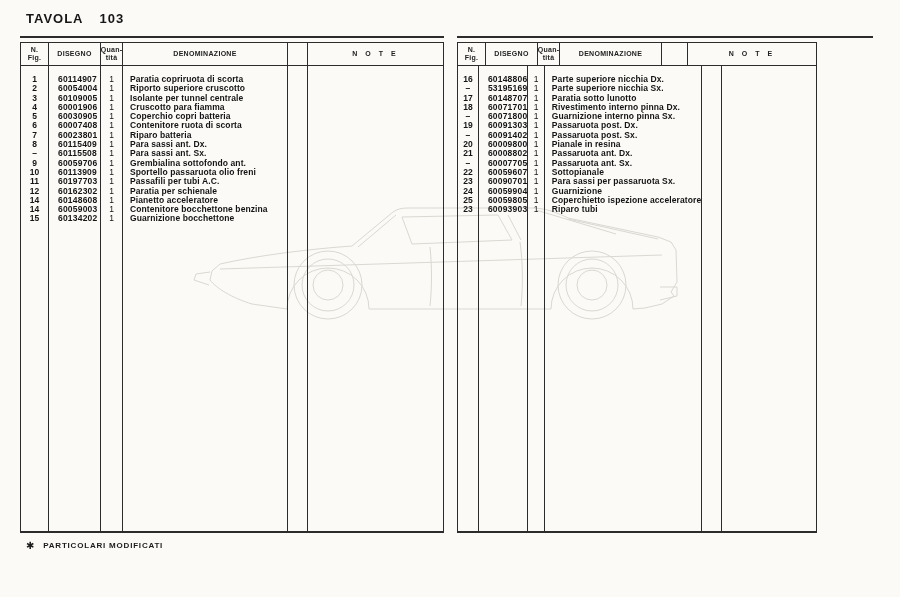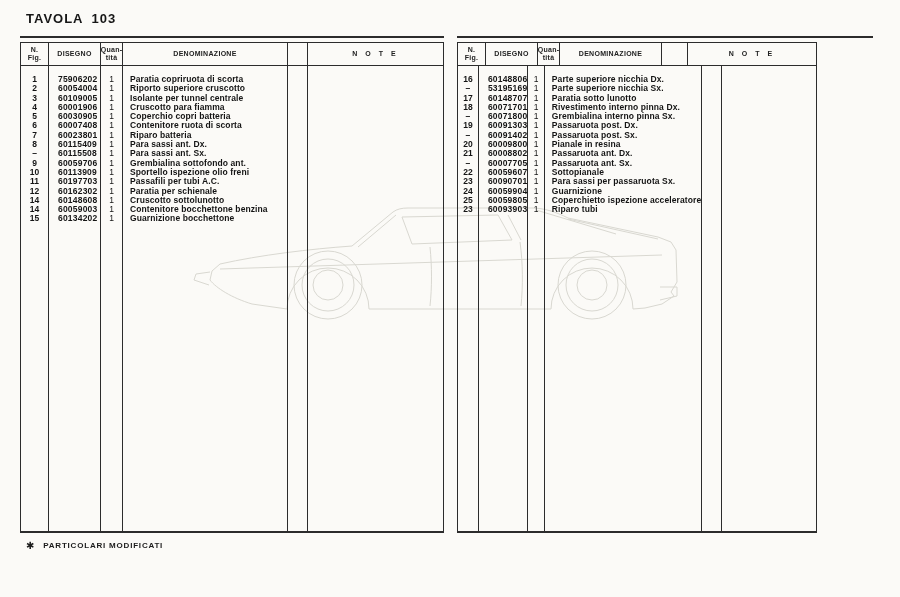--- a/index.html
+++ b/index.html
@@ -8,21 +8,21 @@
     position:relative;
     background:#fbfaf7;
     font-family:"Liberation Sans", sans-serif;
     color:#1b1b1b;
   }
   .page-title {
     position:absolute; top:11px; left:26px;
     font-size:13px; font-weight:bold; letter-spacing:1px;
     color:#161616;
   }
-  .page-title .num { margin-left:8px; }
+  .page-title .num { margin-left:16px; }
 
   
   .watermark {
     position:absolute; left:100px; top:192px; width:590px; height:150px;
     z-index:0;
   }
 
   
   .rule { position:absolute; top:36px; height:2px; background:#2c2c2c; z-index:1; }
   .rule.t-left  { left:20px;  width:424px; }
@@ -157,21 +157,21 @@
         <div class="ln ln-fig">–</div>
         <div class="ln ln-fig">9</div>
         <div class="ln ln-fig">10</div>
         <div class="ln ln-fig">11</div>
         <div class="ln ln-fig">12</div>
         <div class="ln ln-fig">14</div>
         <div class="ln ln-fig">14</div>
         <div class="ln ln-fig">15</div>
       </div>
     <div class="col c-dis">
-        <div class="ln ln-dis">75906202</div>
+        <div class="ln ln-dis">60114907</div>
         <div class="ln ln-dis">60054004</div>
         <div class="ln ln-dis">60109005</div>
         <div class="ln ln-dis">60001906</div>
         <div class="ln ln-dis">60030905</div>
         <div class="ln ln-dis">60007408</div>
         <div class="ln ln-dis">60023801</div>
         <div class="ln ln-dis">60115409</div>
         <div class="ln ln-dis">60115508</div>
         <div class="ln ln-dis">60059706</div>
         <div class="ln ln-dis">60113909</div>
@@ -203,24 +203,24 @@
         <div class="ln ln-den">Paratia copriruota di scorta</div>
         <div class="ln ln-den">Riporto superiore cruscotto</div>
         <div class="ln ln-den">Isolante per tunnel centrale</div>
         <div class="ln ln-den">Cruscotto para fiamma</div>
         <div class="ln ln-den">Coperchio copri batteria</div>
         <div class="ln ln-den">Contenitore ruota di scorta</div>
         <div class="ln ln-den">Riparo batteria</div>
         <div class="ln ln-den">Para sassi ant. Dx.</div>
         <div class="ln ln-den">Para sassi ant. Sx.</div>
         <div class="ln ln-den">Grembialina sottofondo ant.</div>
-        <div class="ln ln-den">Sportello ispezione olio freni</div>
+        <div class="ln ln-den">Sportello passaruota olio freni</div>
         <div class="ln ln-den">Passafili per tubi A.C.</div>
         <div class="ln ln-den">Paratia per schienale</div>
-        <div class="ln ln-den">Cruscotto sottolunotto</div>
+        <div class="ln ln-den">Pianetto acceleratore</div>
         <div class="ln ln-den">Contenitore bocchettone benzina</div>
         <div class="ln ln-den">Guarnizione bocchettone</div>
       </div>
     <div class="col c-sp"></div>
     <div class="col c-note"></div>
   </div>
 </div>
 
 <div class="table t-right">
   <div class="thead">
@@ -293,21 +293,21 @@
         <div class="ln ln-qty">1</div>
         <div class="ln ln-qty">1</div>
         <div class="ln ln-qty">1</div>
         <div class="ln ln-qty">1</div>
       </div>
     <div class="col c-den">
         <div class="ln ln-den">Parte superiore nicchia Dx.</div>
         <div class="ln ln-den">Parte superiore nicchia Sx.</div>
         <div class="ln ln-den">Paratia sotto lunotto</div>
         <div class="ln ln-den">Rivestimento interno pinna Dx.</div>
-        <div class="ln ln-den">Grembialina interno pinna Sx.</div>
+        <div class="ln ln-den">Guarnizione interno pinna Sx.</div>
         <div class="ln ln-den">Passaruota post. Dx.</div>
         <div class="ln ln-den">Passaruota post. Sx.</div>
         <div class="ln ln-den">Pianale in resina</div>
         <div class="ln ln-den">Passaruota ant. Dx.</div>
         <div class="ln ln-den">Passaruota ant. Sx.</div>
         <div class="ln ln-den">Sottopianale</div>
         <div class="ln ln-den">Para sassi per passaruota Sx.</div>
         <div class="ln ln-den">Guarnizione</div>
         <div class="ln ln-den">Coperchietto ispezione acceleratore</div>
         <div class="ln ln-den">Riparo tubi</div>

